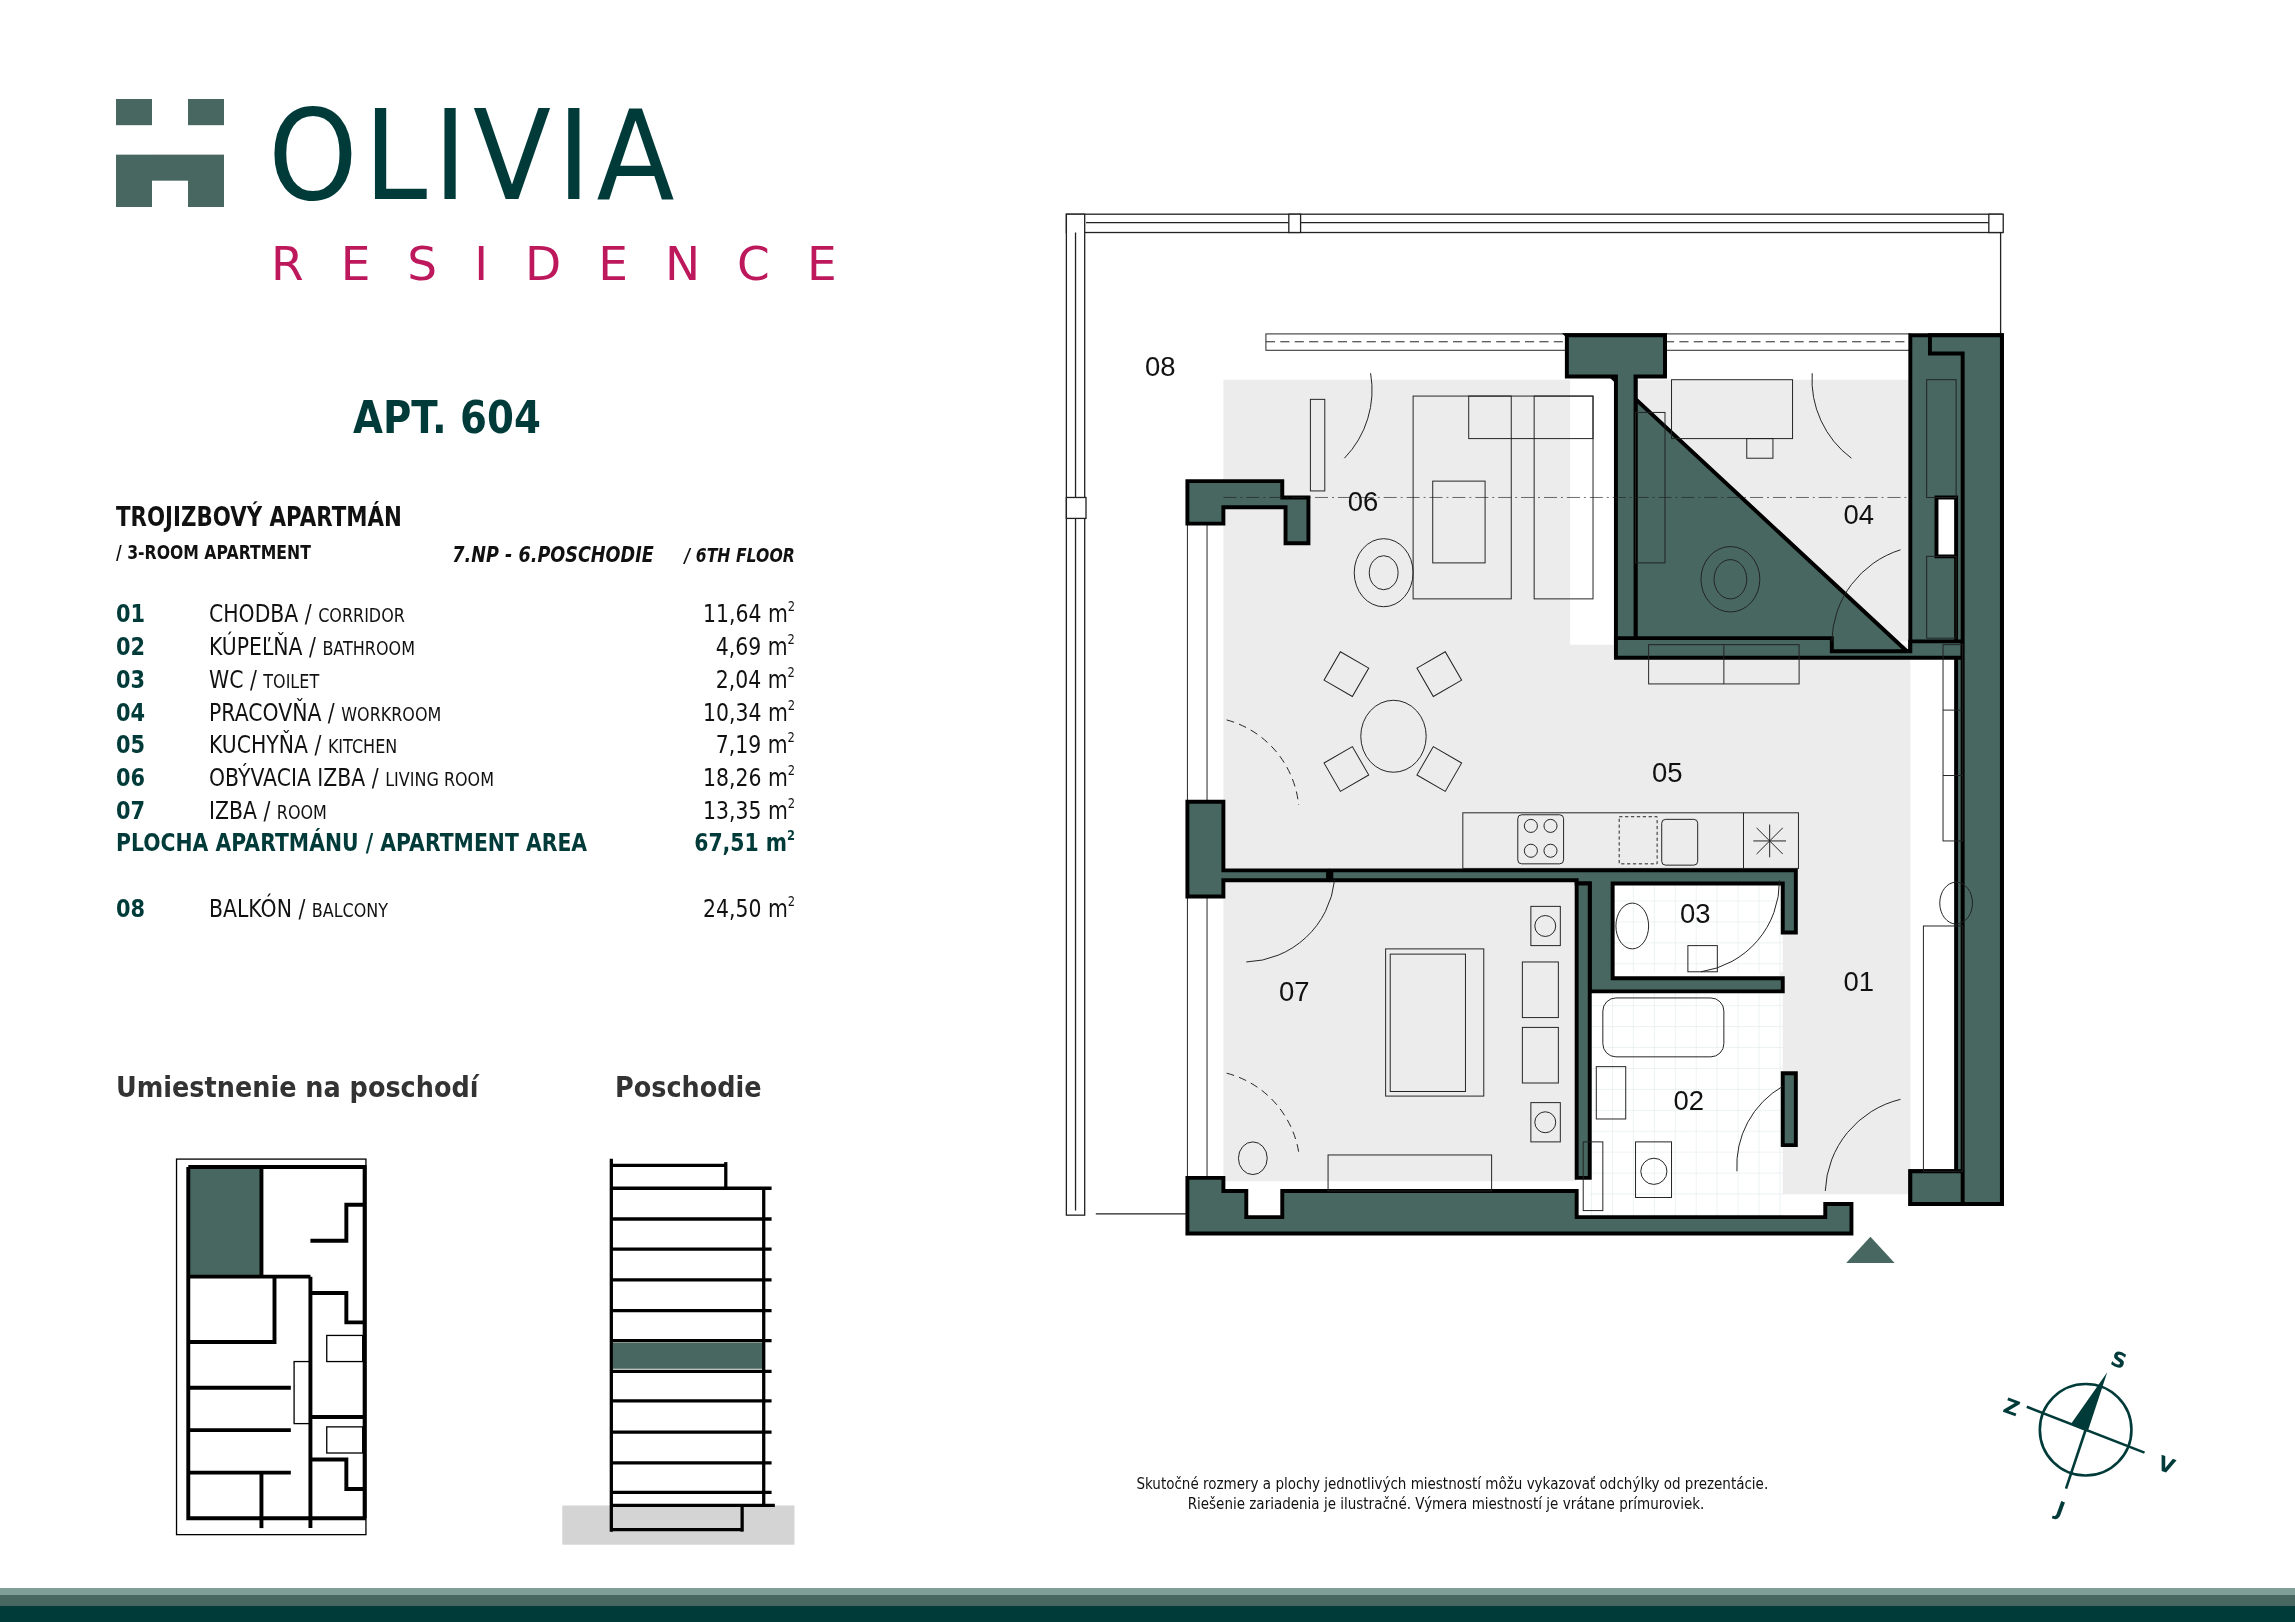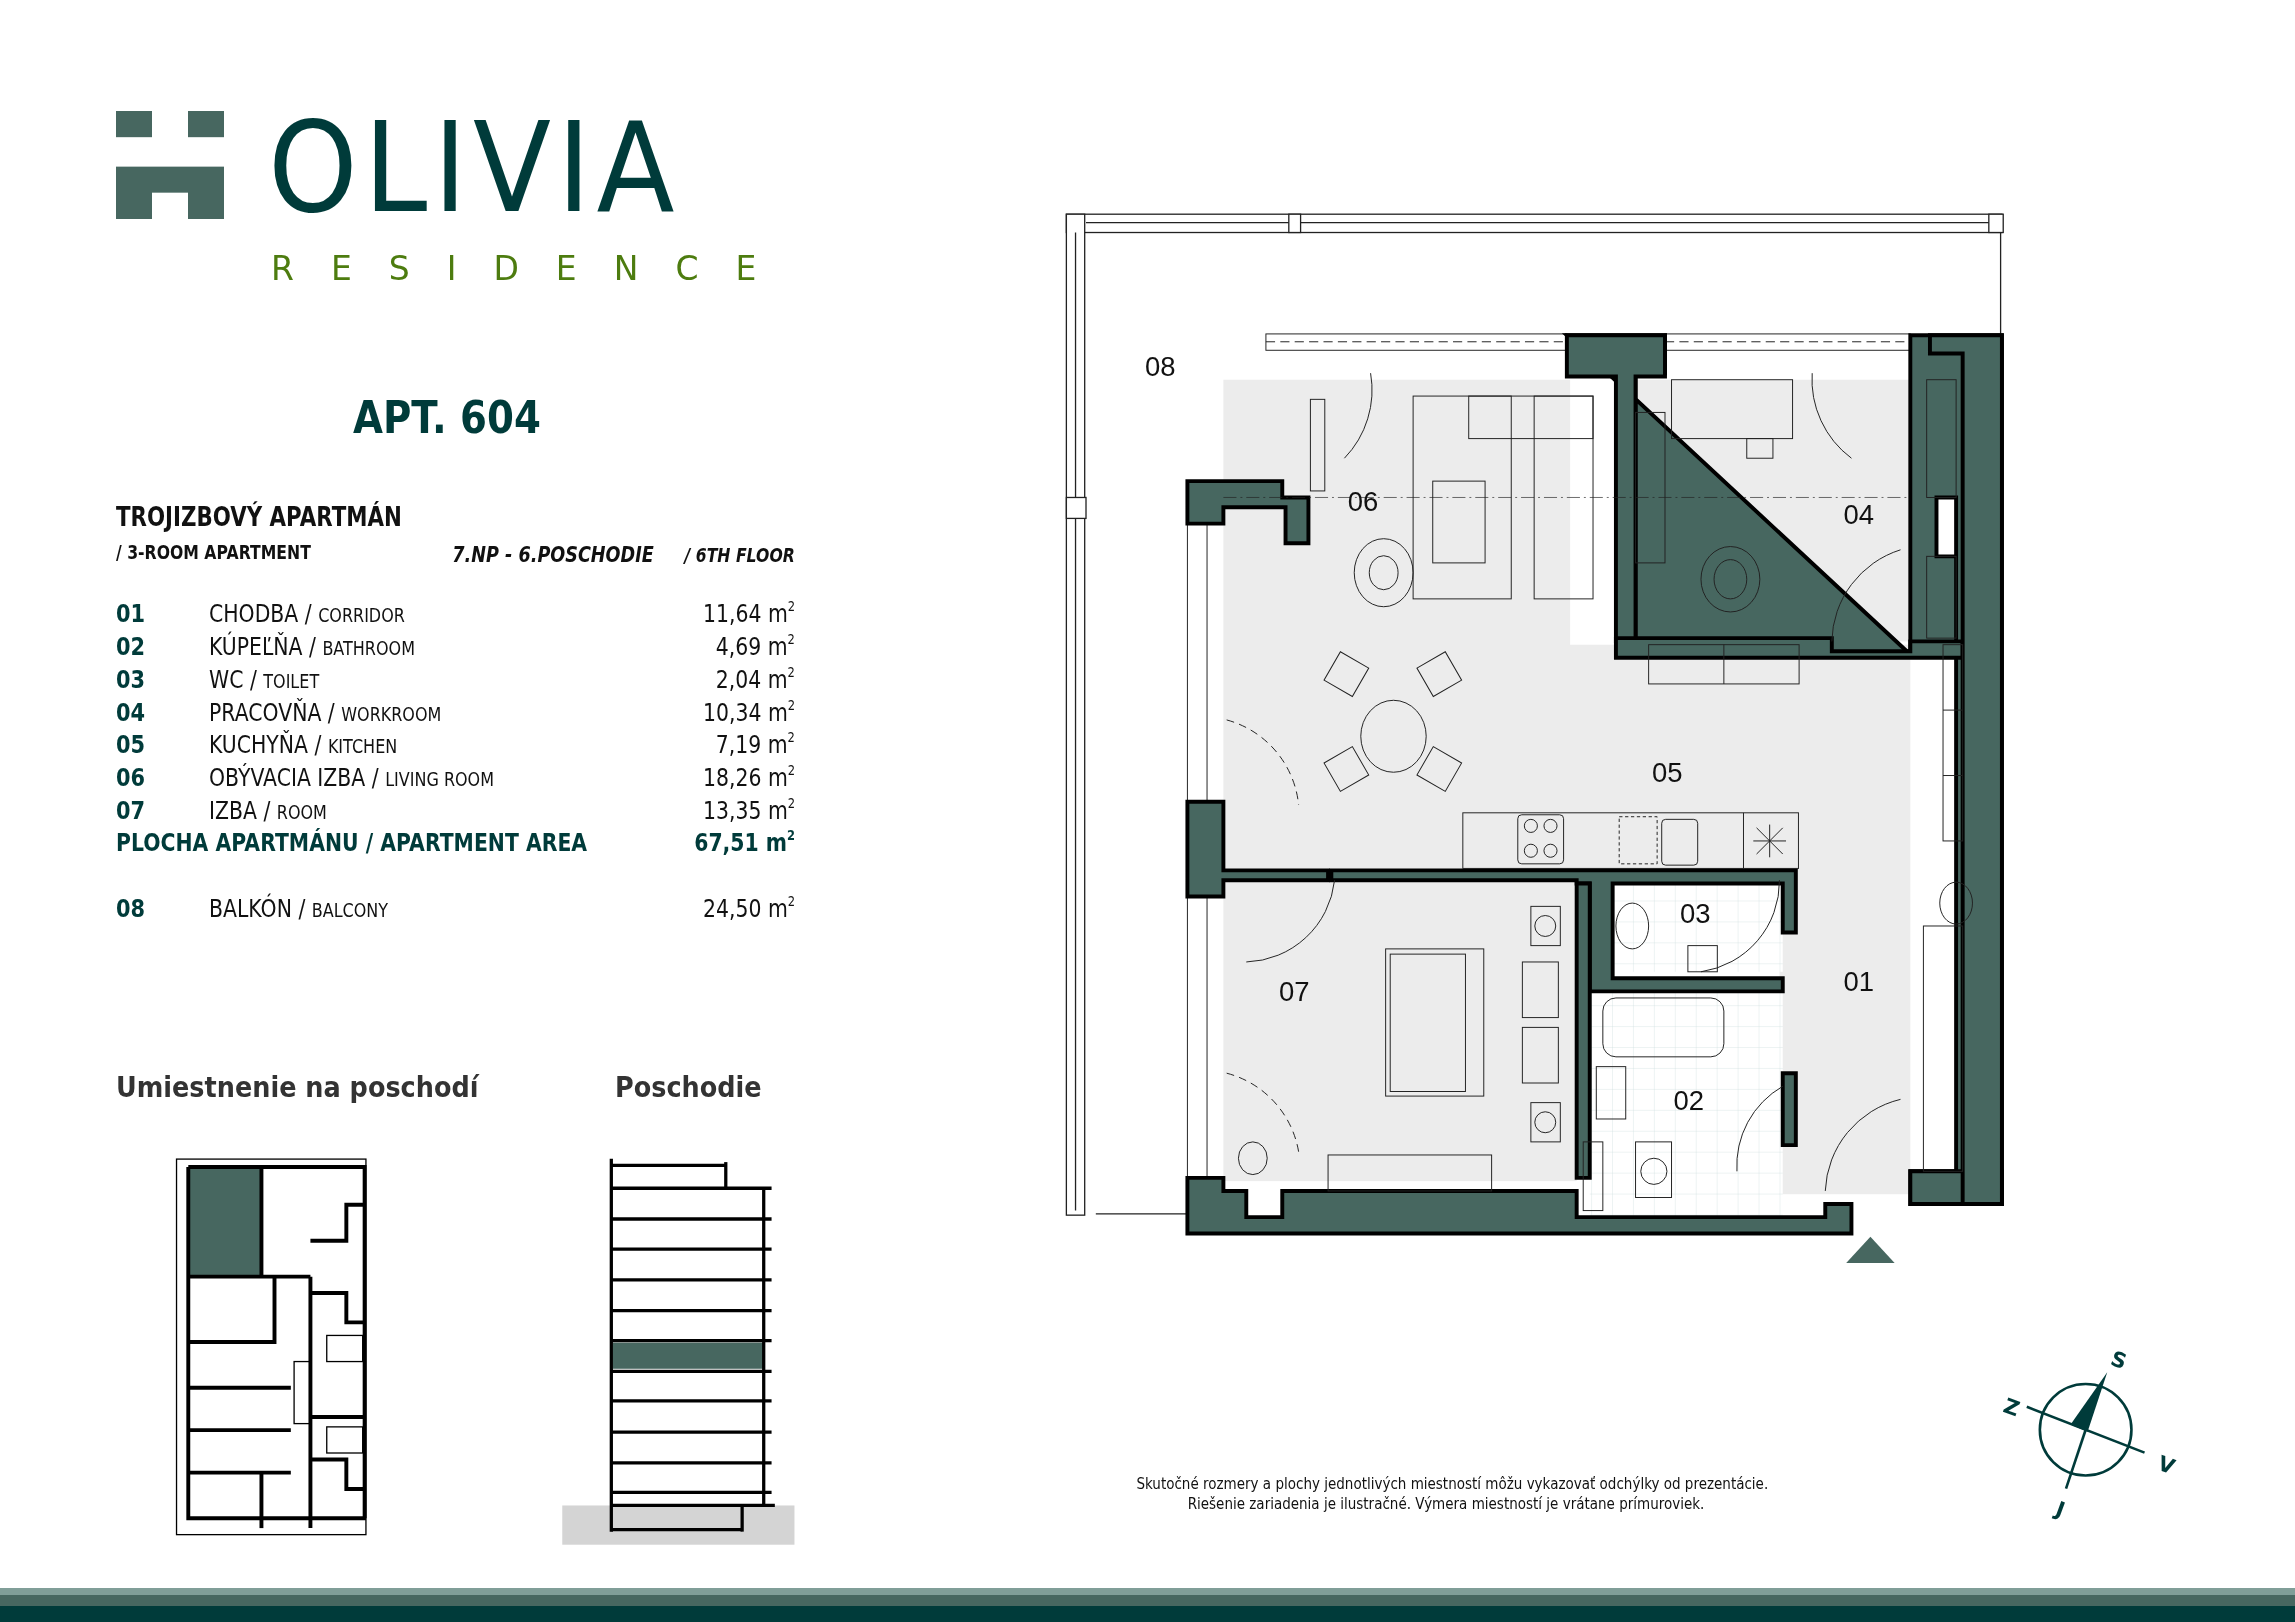--- a/index.html
+++ b/index.html
@@ -1,40 +1,40 @@
 <!DOCTYPE html>
 <html style="font-size:10.5px"><head>
 <meta charset="utf-8">
 <style>
   html, body { margin:0; padding:0; background:#ffffff; }
   body { width:2295px; height:1623px; position:relative; overflow:hidden; font-family:"DejaVu Sans Condensed","DejaVu Sans", sans-serif; color:#111; }
   .abs { position:absolute; }
   .logo-word { font-family:"DejaVu Sans", sans-serif; font-weight:400; color:#003b3a; font-size:124px; letter-spacing:6.5px; line-height:1; }
-  .logo-sub { font-family:"DejaVu Sans", sans-serif; color:#4d7c0f; font-size:33px; letter-spacing:37px; line-height:1; }
+  .logo-sub { font-family:"DejaVu Sans", sans-serif; color:#be185d; font-size:47px; letter-spacing:37px; line-height:1; }
   .apt-title { font-family:"DejaVu Sans", sans-serif; font-weight:700; color:#003b3a; font-size:44px; line-height:1; transform:scaleX(0.88); transform-origin:left top; }
   .type-title { font-family:"DejaVu Sans", sans-serif; font-weight:700; font-size:26px; line-height:1; transform:scaleX(0.82); transform-origin:left top; white-space:nowrap; }
   .type-sub { font-family:"DejaVu Sans", sans-serif; font-weight:700; font-size:19.6px; line-height:1; transform:scaleX(0.8); transform-origin:left top; white-space:nowrap; }
   .floor-sub { font-family:"DejaVu Sans", sans-serif; font-weight:700; font-size:22px; line-height:1; transform:scaleX(0.8); transform-origin:right top; white-space:nowrap; }
   .room-row { position:absolute; left:116px; width:679px; height:33px; font-size:25.5px; line-height:33px; white-space:nowrap; }
   .room-num { position:absolute; left:0; font-family:"DejaVu Sans", sans-serif; font-weight:700; color:#003b3a; transform:scaleX(0.82); transform-origin:left center; }
   .room-name { position:absolute; left:93px; font-family:"DejaVu Sans", sans-serif; transform:scaleX(0.8); transform-origin:left center; }
   .room-name .en { font-size:20px; }
   .room-area { position:absolute; right:0; font-family:"DejaVu Sans", sans-serif; transform:scaleX(0.8); transform-origin:right center; }
   .room-area sup { font-size:14.4px; vertical-align:top; line-height:19.6px; }
   .total-row .room-name, .total-row .room-area { font-weight:700; color:#003b3a; }
   .total-row .room-name { left:0; }
   .section-head { font-family:"DejaVu Sans", sans-serif; font-weight:700; color:#333; font-size:29px; line-height:1; transform:scaleX(0.88); transform-origin:left top; white-space:nowrap; }
   .disclaimer { font-family:"DejaVu Sans", sans-serif; font-size:15.7px; line-height:19.6px; text-align:center; color:#111; transform:scaleX(0.86); transform-origin:center top; white-space:nowrap; }
   .plan-label { font-family:"Liberation Sans", sans-serif; font-size:42px; fill:#111; }
   .band1 { background:#809e98; } .band2 { background:#476760; } .band3 { background:#003b3a; }
 </style>
 </head>
 <body>
 
-<div class="abs" style="left:116px; top:111px; width:681px; height:183px;">
+<div class="abs" style="left:116px; top:99px; width:681px; height:183px;">
   <svg class="abs" style="left:0; top:0;" width="108" height="108" viewBox="0 0 165 165">
     <rect x="0" y="0" width="55" height="165" fill="#476760"></rect>
     <rect x="55" y="85" width="55" height="40" fill="#476760"></rect>
     <rect x="110" y="0" width="55" height="40" fill="#476760"></rect>
     <rect x="110" y="85" width="55" height="80" fill="#476760"></rect>
     <rect x="0" y="40" width="55" height="45" fill="#ffffff"></rect>
     <rect x="55" y="125" width="55" height="40" fill="#ffffff"></rect>
   </svg>
   <div class="abs logo-word" style="left:152px; top:-5.2px; transform:scaleX(0.92); transform-origin:left top;">OLIVIA</div>
   <div class="abs logo-sub" style="left:155px; top:141px;">RESIDENCE</div>

